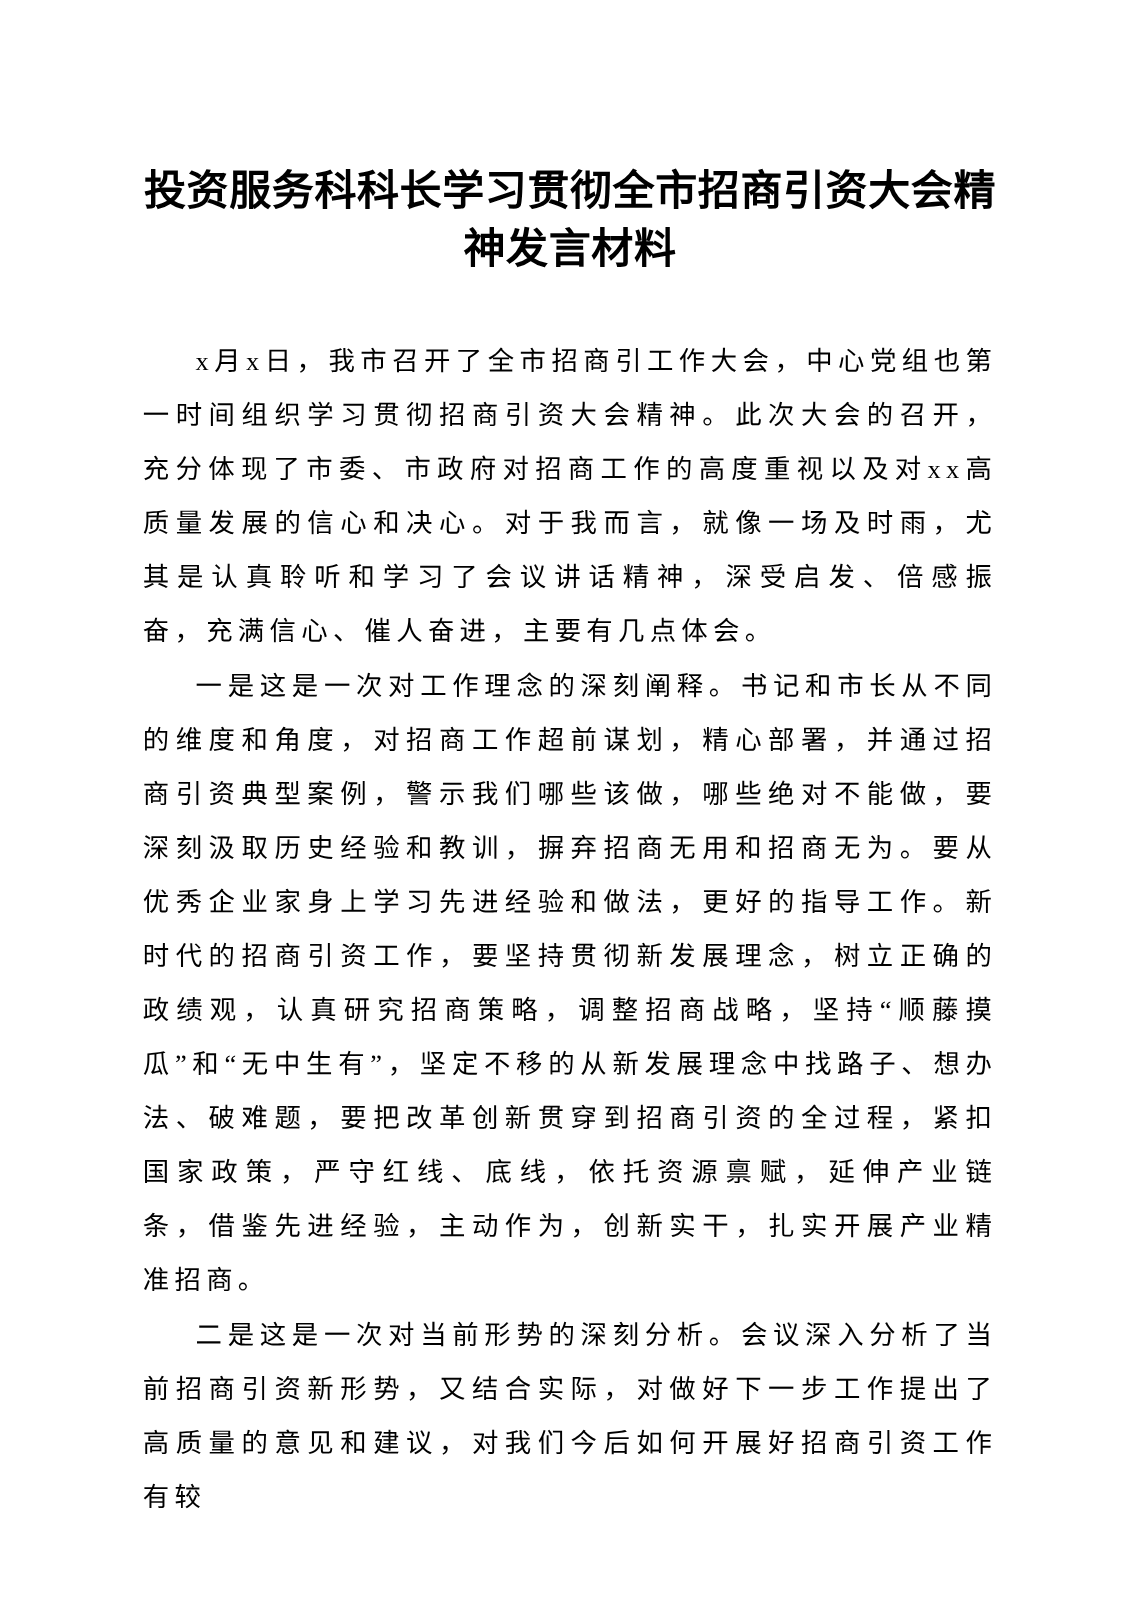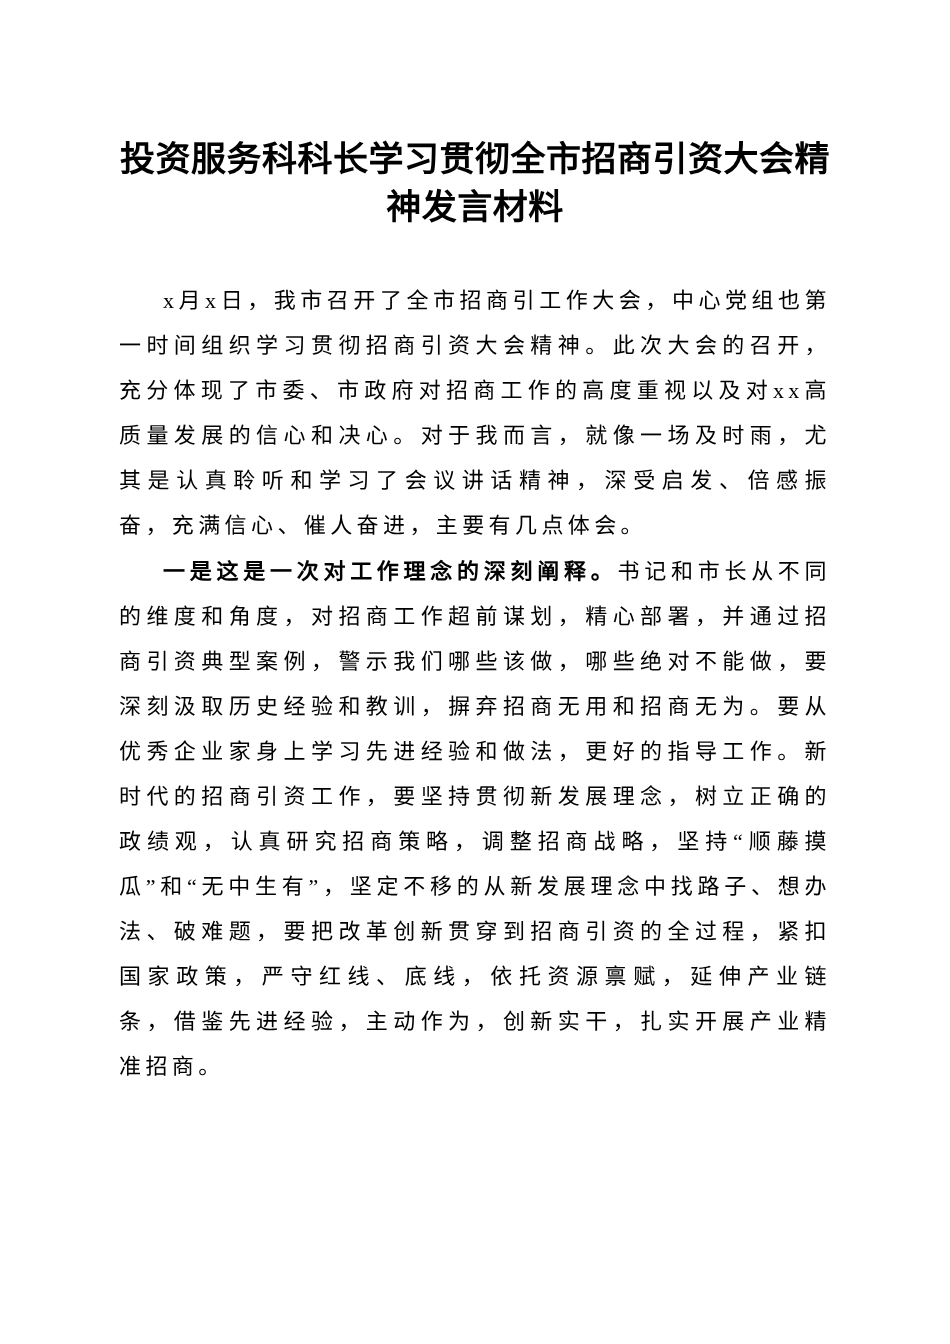--- a/index.html
+++ b/index.html
@@ -35,28 +35,29 @@
     letter-spacing: 4.4px;
     text-align: justify;
     color: #000000;
   }
   .para {
     margin: 1px;
     padding: 0;
     text-indent: 2em;
   }
   .lead {
-    font-weight: 700;
+    font-weight: 400;
   }
 </style>
 </head>
 <body>
 
 <div class="page">
   <h1 class="doc-title">投资服务科科长学习贯彻全市招商引资大会精神发言材料</h1>
 
   <div class="content">
     <p class="para"><span>x月x日，我市召开了全市招商引工作大会，中心党组也第一时间组织学习贯彻招商引资大会精神。此次大会的召开，充分体现了市委、市政府对招商工作的高度重视以及对xx高质量发展的信心和决心。对于我而言，就像一场及时雨，尤其是认真聆听和学习了会议讲话精神，深受启发、倍感振奋，充满信心、催人奋进，主要有几点体会。</span></p>
 
     <p class="para"><strong class="lead">一是这是一次对工作理念的深刻阐释。</strong><span>书记和市长从不同的维度和角度，对招商工作超前谋划，精心部署，并通过招商引资典型案例，警示我们哪些该做，哪些绝对不能做，要深刻汲取历史经验和教训，摒弃招商无用和招商无为。要从优秀企业家身上学习先进经验和做法，更好的指导工作。新时代的招商引资工作，要坚持贯彻新发展理念，树立正确的政绩观，认真研究招商策略，调整招商战略，坚持“顺藤摸瓜”和“无中生有”，坚定不移的从新发展理念中找路子、想办法、破难题，要把改革创新贯穿到招商引资的全过程，紧扣国家政策，严守红线、底线，依托资源禀赋，延伸产业链条，借鉴先进经验，主动作为，创新实干，扎实开展产业精准招商。</span></p>
 
+    <p class="para"><strong class="lead">二是这是一次对当前形势的深刻分析。</strong><span>会议深入分析了当前招商引资新形势，又结合实际，对做好下一步工作提出了高质量的意见和建议，对我们今后如何开展好招商引资工作有较</span></p>
   </div>
 </div>
 
 </body></html>

